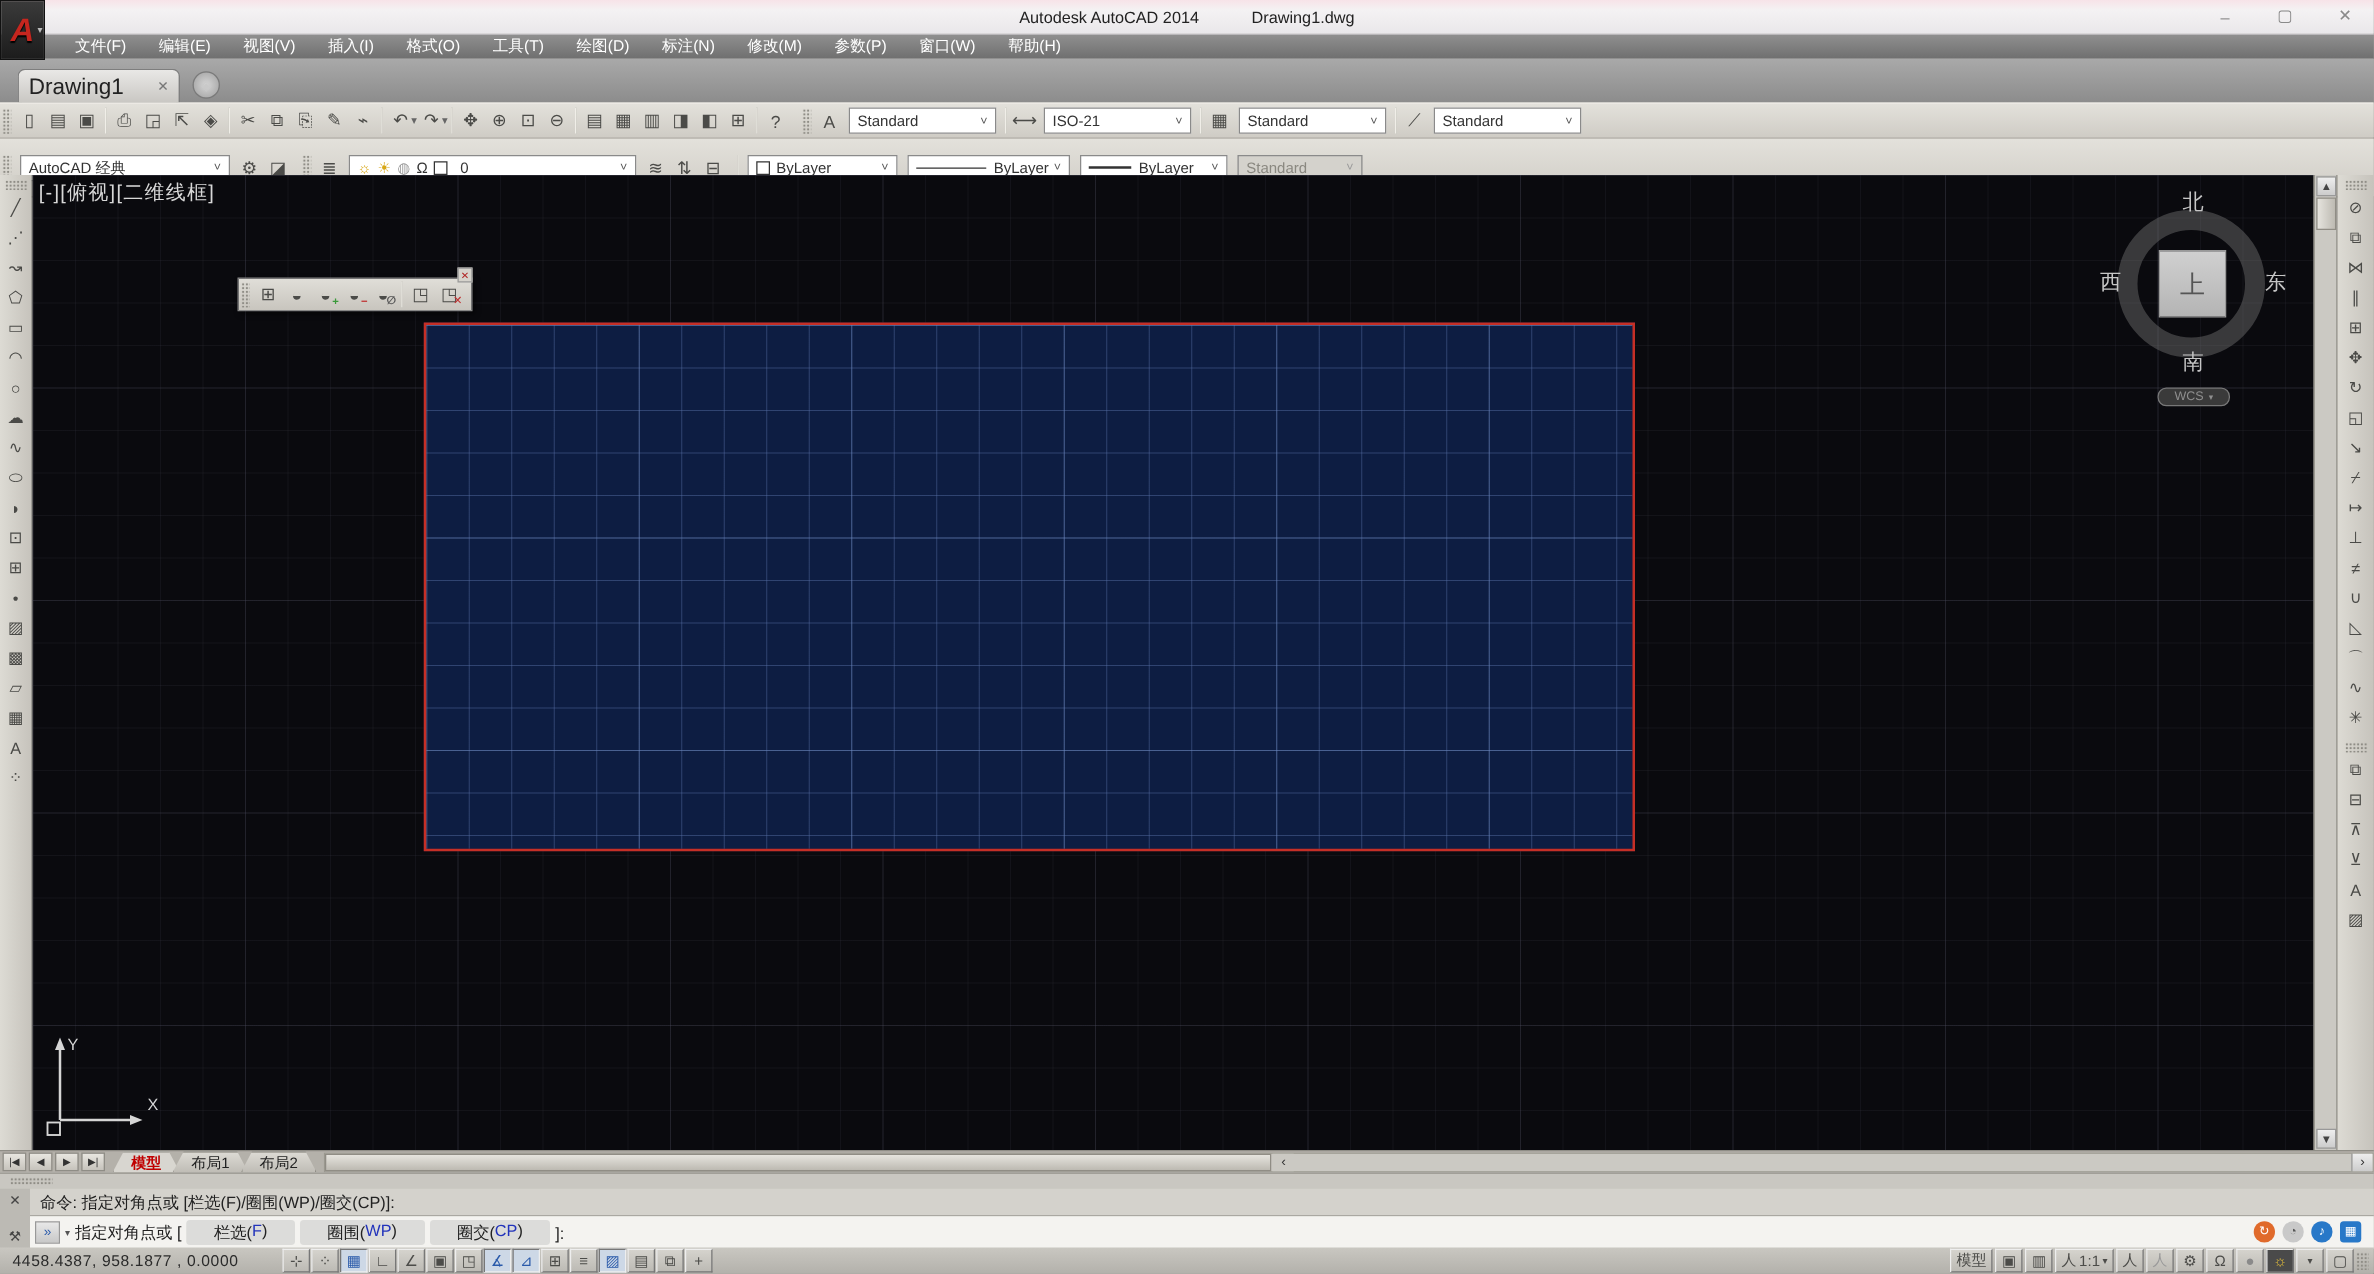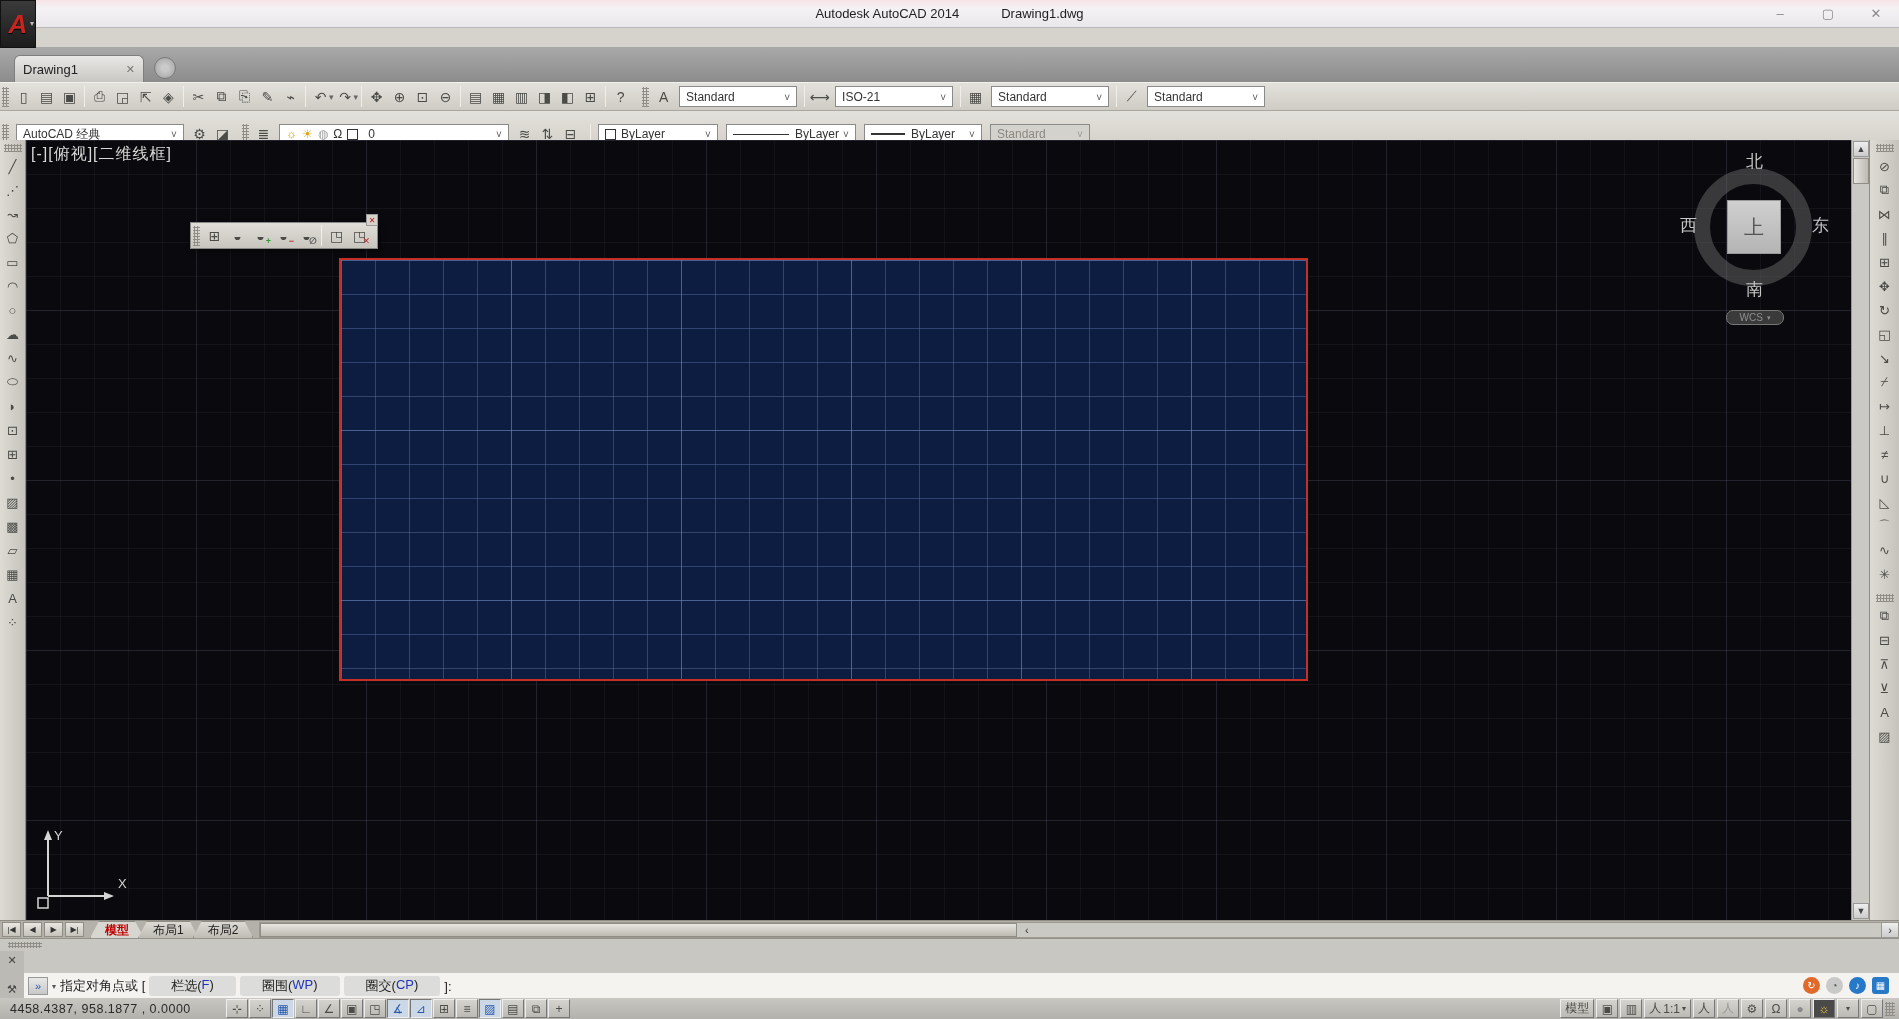--- a/index.html
+++ b/index.html
@@ -27,21 +27,21 @@
   .menubar { position:absolute; left:0; top:28px; width:1899px; height:19px;
     background:linear-gradient(#8f8f8f,#6f6f6f); display:flex; align-items:center; padding-left:48px; gap:2px; }
   .menu-item { color:#fff; font-size:12.5px; padding:1px 12px; cursor:default; }
 
   
   .tabrow { position:absolute; left:0; top:47px; width:1899px; height:35px;
     background:linear-gradient(#a9a9a9,#8c8c8c); display:flex; align-items:flex-end; padding-left:14px; }
   .filetab { width:130px; height:27px; background:linear-gradient(#e9e8e6,#c9c7c3);
     border:1px solid #7e7e7e; border-bottom:none; border-radius:6px 6px 0 0;
     display:flex; align-items:center; padding:0 8px; gap:8px; }
-  .filetab .lbl { font-size:13px; color:#222; flex:1; }
+  .filetab .lbl { font-size:18px; color:#222; flex:1; }
   .filetab .x { color:#777; font-size:11px; }
   .newtab { width:22px; height:22px; border-radius:50%; background:radial-gradient(#d6d6d6,#9e9e9e);
     border:1px solid #7a7a7a; margin:0 0 3px 10px; display:flex; align-items:center; justify-content:center;
     color:#c9c9c9; font-size:11px; }
 
   
   .toolbar { position:absolute; left:0; width:1899px; background:linear-gradient(#e3e1db,#cfccc5);
     display:flex; align-items:center; }
   .tb1 { top:82px; height:29px; border-top:1px solid #f2f0ea; border-bottom:1px solid #a9a69f; }
   .tb2 { top:111px; height:47px; border-bottom:1px solid #9a978f; }
@@ -194,20 +194,34 @@
       <div class="winbtn">▢</div>
       <div class="winbtn">✕</div>
     </div>
   </div>
 
   <div class="applogo">
     <span class="a">A</span>
     <span class="dd">▾</span>
   </div>
 
+  <div class="menubar">
+    <span class="menu-item">文件(F)</span>
+    <span class="menu-item">编辑(E)</span>
+    <span class="menu-item">视图(V)</span>
+    <span class="menu-item">插入(I)</span>
+    <span class="menu-item">格式(O)</span>
+    <span class="menu-item">工具(T)</span>
+    <span class="menu-item">绘图(D)</span>
+    <span class="menu-item">标注(N)</span>
+    <span class="menu-item">修改(M)</span>
+    <span class="menu-item">参数(P)</span>
+    <span class="menu-item">窗口(W)</span>
+    <span class="menu-item">帮助(H)</span>
+  </div>
 
   <div class="tabrow">
     <div class="filetab">
       <span class="lbl">Drawing1</span>
       <span class="x">✕</span>
     </div>
     <div class="newtab">◈</div>
   </div>
 
   <div class="toolbar tb1">
@@ -433,20 +447,21 @@
       <div class="hs-btn hs-r">›</div>
     </div>
   </div>
 
   <div class="dock">
     <div class="dock-grip"></div>
     <div class="dock-strip">
       <span class="dock-ic">✕</span>
       <span class="dock-ic">⚒</span>
     </div>
+    <div class="cmd-hist">命令: 指定对角点或 [栏选(F)/圈围(WP)/圈交(CP)]:</div>
     <div class="cmd-line">
       <span class="cmd-recent">»</span>
       <span style="font-size:8px; color:#555;">▾</span>
       <span>指定对角点或 [</span>
       <span class="chip">
           <span>栏选(</span>
           <span class="k">F</span>
           <span>)</span>
         </span>
       <span class="chip">

